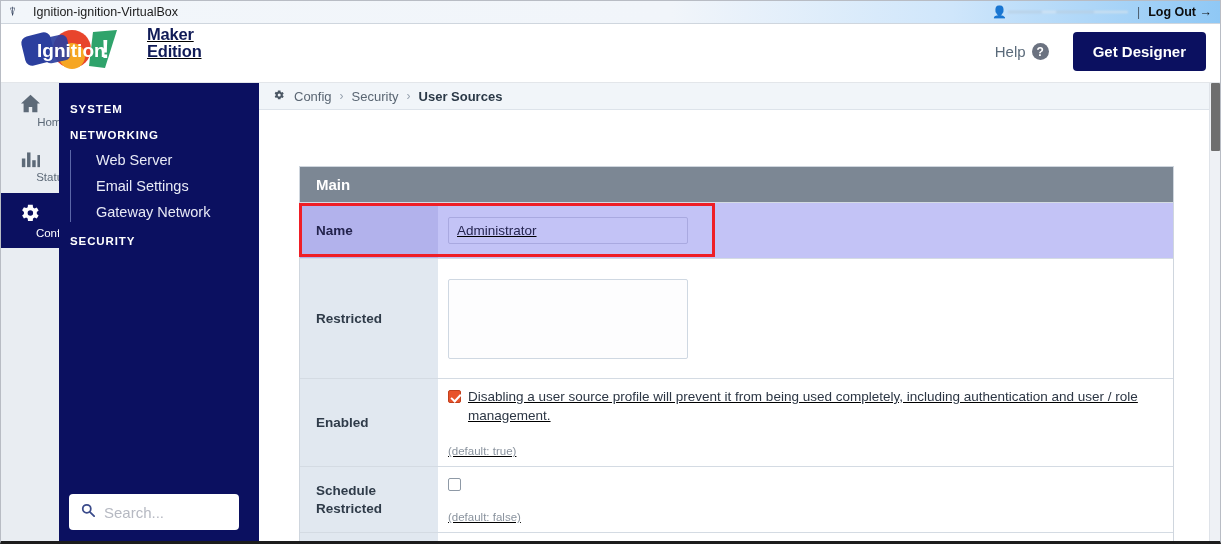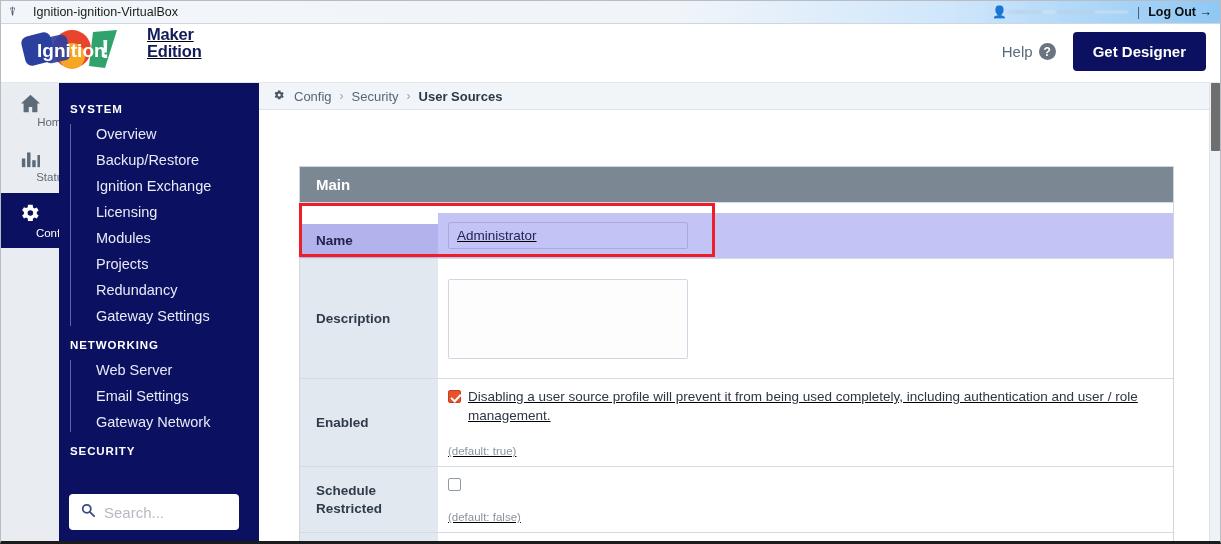--- a/index.html
+++ b/index.html
@@ -63,21 +63,21 @@
     width: 240px; height: 48px;
     display: flex; align-items: flex-start; text-decoration: underline;
   }
   .logo-mark { position: relative; width: 122px; height: 46px; }
   .logo-text {
     margin-left: 6px; font-size: 16.5px; font-weight: bold;
     color: #101b57; line-height: 1.03; letter-spacing: -0.2px;
   }
   .hdr-right {
     position: absolute; right: 14px; top: 8px;
-    display: flex; align-items: center; gap: 17px;
+    display: flex; align-items: center; gap: 24px;
   }
   .help {
     display: flex; align-items: center; gap: 6px;
     font-size: 15px; color: #5a6a7a;
   }
   .help-badge {
     width: 17px; height: 17px; border-radius: 50%;
     background: #6b7280; color: #fff;
     font-size: 12px; font-weight: bold;
     display: flex; align-items: center; justify-content: center;
@@ -180,21 +180,21 @@
     padding: 8px 0 8px 16px;
     line-height: 1.3;
   }
   .cell-value {
     flex: 1 1 auto; background: #fff;
     display: flex; flex-direction: column; justify-content: center;
     padding: 9px 14px 9px 10px;
     text-decoration: underline;
   }
 
-  .row-name { min-height: 56px; align-items: flex-end; }
+  .row-name { min-height: 56px; }
   .row-name .cell-label { background: #b2b2ec; color: #23234d; }
   .row-name .cell-value { background: #c3c3f6; }
   .txt-input {
     width: 240px; height: 27px;
     background: transparent;
     border: 1px solid #a9a9e0; border-radius: 2px;
     font-size: 13.5px; font-family: "Liberation Sans", sans-serif;
     color: #252550; padding: 0 8px;
   }
   .txt-plain {
@@ -323,30 +323,20 @@
             <path d="M19.4 13a7.6 7.6 0 0 0 0-2l2-1.6-2-3.4-2.4 1a7.5 7.5 0 0 0-1.7-1L15 3H9.8l-.3 2.6c-.6.3-1.2.6-1.7 1l-2.4-1-2 3.4L5.4 11a7.6 7.6 0 0 0 0 2l-2 1.6 2 3.4 2.4-1c.5.4 1.1.8 1.7 1l.3 2.6H15l.3-2.6c.6-.3 1.2-.6 1.7-1l2.4 1 2-3.4zM12.4 15a3 3 0 1 1 0-6 3 3 0 0 1 0 6z"></path>
           </svg>
       </span>
       <span class="ri-label">Config</span>
     </div>
   </div>
 
   <div class="nav">
 
     <div class="nav-section">SYSTEM</div>
-    <div class="nav-group">
-      <span class="nav-item">Overview</span>
-      <span class="nav-item">Backup/Restore</span>
-      <span class="nav-item">Ignition Exchange</span>
-      <span class="nav-item">Licensing</span>
-      <span class="nav-item">Modules</span>
-      <span class="nav-item">Projects</span>
-      <span class="nav-item">Redundancy</span>
-      <span class="nav-item">Gateway Settings</span>
-    </div>
 
     <div class="nav-section">NETWORKING</div>
     <div class="nav-group">
       <span class="nav-item">Web Server</span>
       <span class="nav-item">Email Settings</span>
       <span class="nav-item">Gateway Network</span>
     </div>
 
     <div class="nav-section">SECURITY</div>
 
@@ -380,21 +370,21 @@
       <div class="panel-head">Main</div>
 
       <div class="row row-name">
         <div class="cell-label">Name</div>
         <div class="cell-value">
           <input class="txt-input" type="text" value="Administrator" style="">
         </div>
       </div>
 
       <div class="row row-desc">
-        <div class="cell-label">Description</div>
+        <div class="cell-label">Restricted</div>
         <div class="cell-value">
           <textarea class="ta" style=""></textarea>
         </div>
       </div>
 
       <div class="row">
         <div class="cell-label">Enabled</div>
         <div class="cell-value">
           <div class="cb-line">
             <input class="cb" type="checkbox" checked="" style="">

